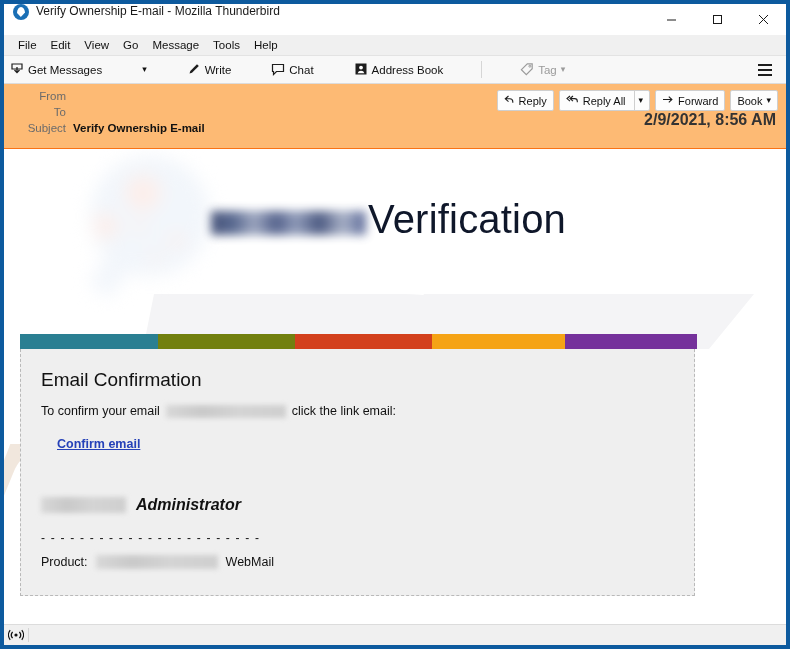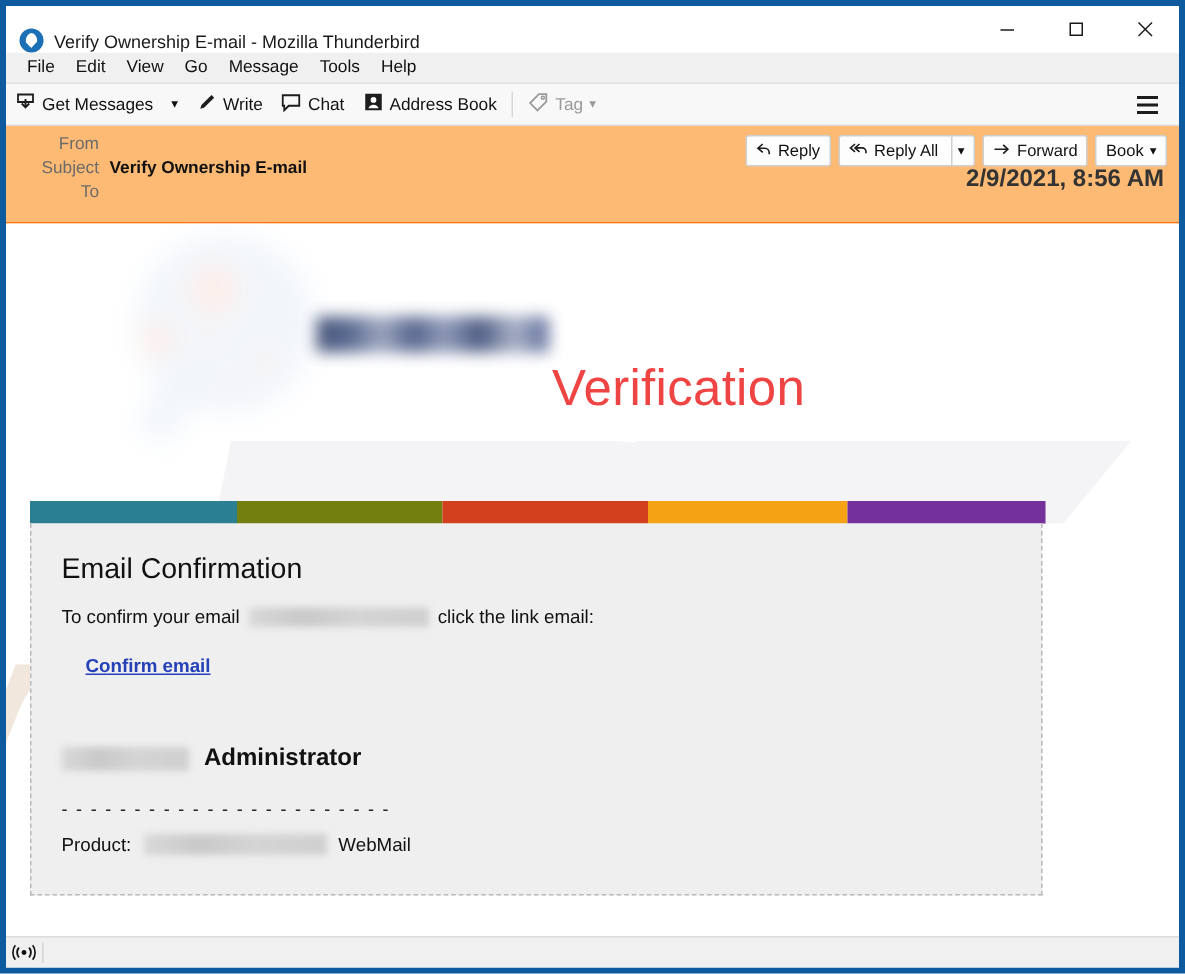--- a/index.html
+++ b/index.html
@@ -11,21 +11,21 @@
   .window{
     position:absolute;left:4px;top:4px;width:782px;height:641px;
     background:#ffffff;
     border:0;
     box-sizing:border-box;
     display:flex;flex-direction:column;
   }
   
   .titlebar{
     height:31px;min-height:31px;background:#ffffff;
-    display:flex;align-items:flex-end;position:relative;
+    display:flex;align-items:flex-start;position:relative;
     border-bottom:0;
   }
   .tb-icon{
     width:16px;height:16px;margin-left:9px;margin-right:7px;
     border-radius:50%;
     background:#1a6fb5;
     position:relative;flex:none;
   }
   .tb-icon:after{
     content:"";position:absolute;left:4px;top:3px;width:8px;height:10px;
@@ -47,20 +47,21 @@
     border-bottom:1px solid #e3e3e3;
   }
   .menuitem{
     font-size:11.5px;color:#111;padding:0 7px;line-height:20px;
   }
   
   .toolbar{
     height:27px;min-height:27px;background:#f8f8f8;
     display:flex;align-items:center;position:relative;
     border-bottom:1px solid #dcdcdc;
+    gap:28px;
   }
   .tbitem{
     display:flex;align-items:center;height:27px;padding:0 6px;
     font-size:11.5px;color:#111;gap:4px;
   }
   .tbitem.disabled{color:#9b9b9b;}
   .tbsep{width:1px;height:17px;background:#d6d6d6;margin:0 4px;}
   .caret{font-size:9px;line-height:1;}
   .hamburger{
     position:absolute;right:8px;top:0;height:27px;width:26px;
@@ -124,21 +125,21 @@
     background:#f2f6fb;transform:rotate(32deg);border-radius:4px;
   }
   .dot{position:absolute;border-radius:50%;background:#fdeeea;}
   .brandblur{
     position:absolute;left:207px;top:62px;width:155px;height:24px;
     background:linear-gradient(90deg,#2b3a66 0%,#3c4f7d 14%,#8d98b5 28%,#39497a 42%,#7f8cae 55%,#2f3f6e 70%,#9aa4bd 85%,#44548a 100%);
     filter:blur(5px);opacity:.85;border-radius:2px;
   }
   .verif{
     position:absolute;left:364px;top:48px;
-    font-size:34px;color:#ef4444;letter-spacing:.2px;margin-top:43px;
+    font-size:40px;color:#0f172a;letter-spacing:.2px;
   }
   .cardwrap{position:relative;padding:0 0 0 16px;}
   .colorbar{display:flex;height:15px;width:677px;}
   .colorbar div{height:15px;}
   .card{
     width:675px;box-sizing:border-box;
     background:#efefef;border:1px dashed #b9b9b9;border-top:0;
     padding:20px 20px 26px 20px;position:relative;
   }
   .card h2{
@@ -148,21 +149,21 @@
   .redact{
     display:inline-block;height:13px;margin:0 6px;border-radius:1px;
     background:linear-gradient(90deg,#d8d8d8,#c9c9c9 30%,#d4d4d4 60%,#cfcfcf);
     filter:blur(2.5px);
   }
   .r1{width:120px;}
   .confirmlink{
     display:inline-block;margin-top:19px;
     font-size:12.5px;font-weight:bold;color:#2541b8;text-decoration:underline;margin-left:16px;
   }
-  .sig{margin-top:44px;display:flex;align-items:center;}
+  .sig{margin-top:44px;display:flex;align-items:center;font-style:italic;}
   .sig .redact{width:85px;height:16px;margin:0 10px 0 0;}
   .sig b{font-size:16px;color:#111;}
   .dashes{
     margin-top:17px;font-size:12px;color:#111;letter-spacing:1.2px;
     white-space:nowrap;overflow:hidden;width:240px;
   }
   .product{margin-top:10px;font-size:12.5px;color:#111;display:flex;align-items:center;}
   .product .redact{width:122px;height:14px;margin:0 8px;}
   
   .statusbar{
@@ -269,26 +270,26 @@
         <i></i>
     </div>
   </div>
 
   <div class="msghdr">
     <div class="hdrrow">
       <div class="hdrlabel">From</div>
       <div class="hdrvalue"></div>
     </div>
     <div class="hdrrow">
+      <div class="hdrlabel">To</div>
+      <div class="hdrvalue"></div>
+    </div>
+    <div class="hdrrow">
       <div class="hdrlabel">Subject</div>
       <div class="hdrvalue bold">Verify Ownership E-mail</div>
-    </div>
-    <div class="hdrrow">
-      <div class="hdrlabel">To</div>
-      <div class="hdrvalue"></div>
     </div>
 
     <div class="replybar">
       <div class="rbtn">
         <span>
           <svg width="11" height="11" viewBox="0 0 11 11">
               <path d="M4.5 2 L1.3 4.8 L4.5 7.6 M1.6 4.8 h4.2 a3 3 0 0 1 3 3 v1" fill="none" stroke="#1d1d1d" stroke-width="1.1"></path>
             </svg>
         </span>
         <span>Reply</span>

